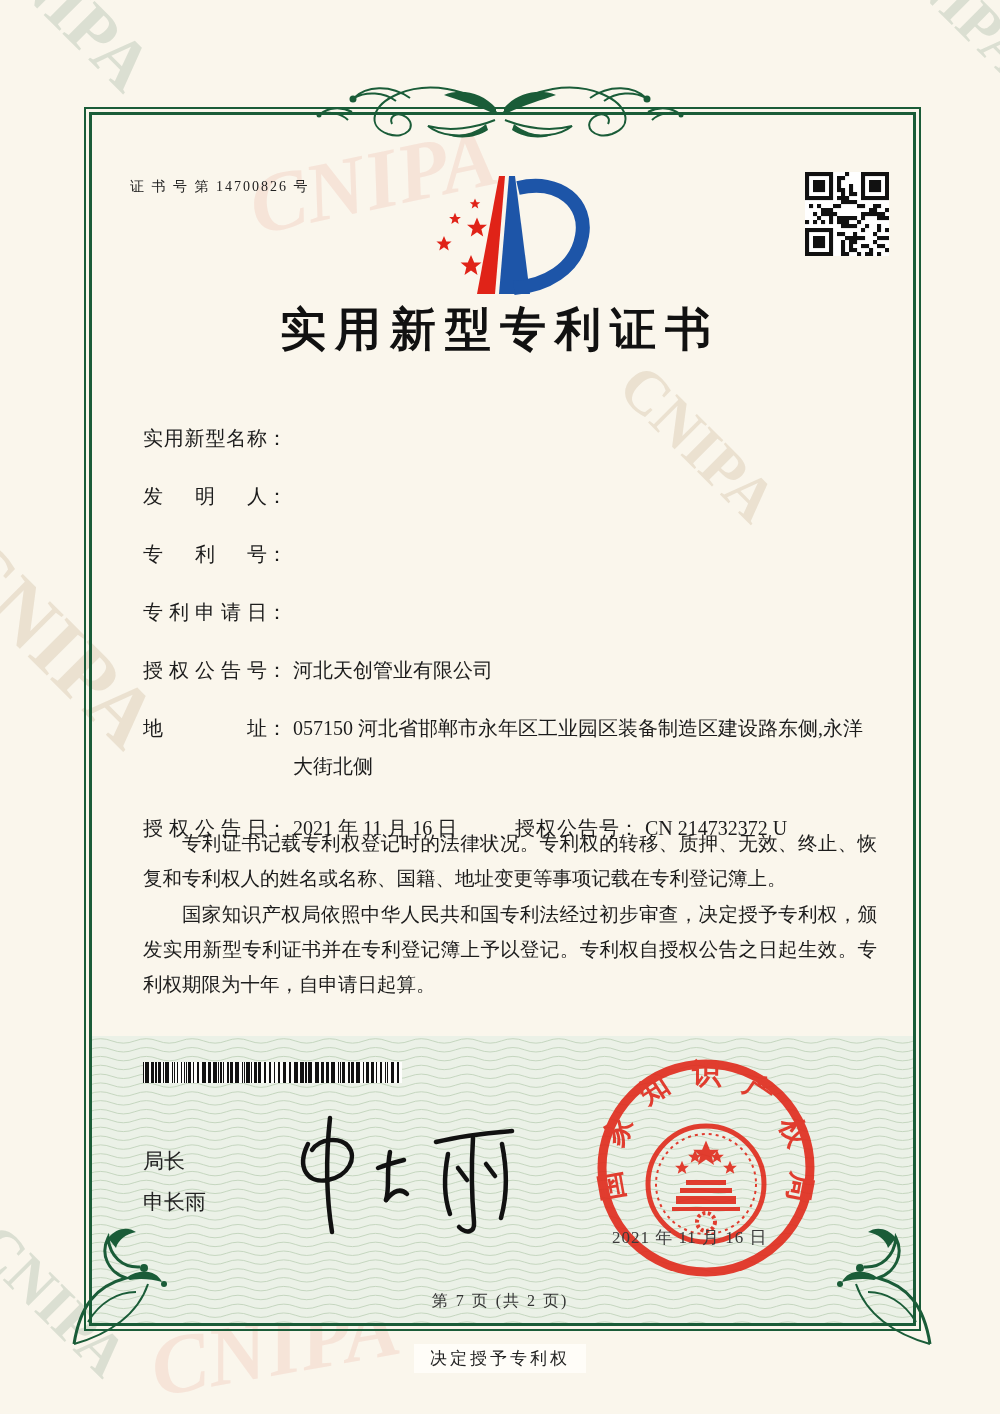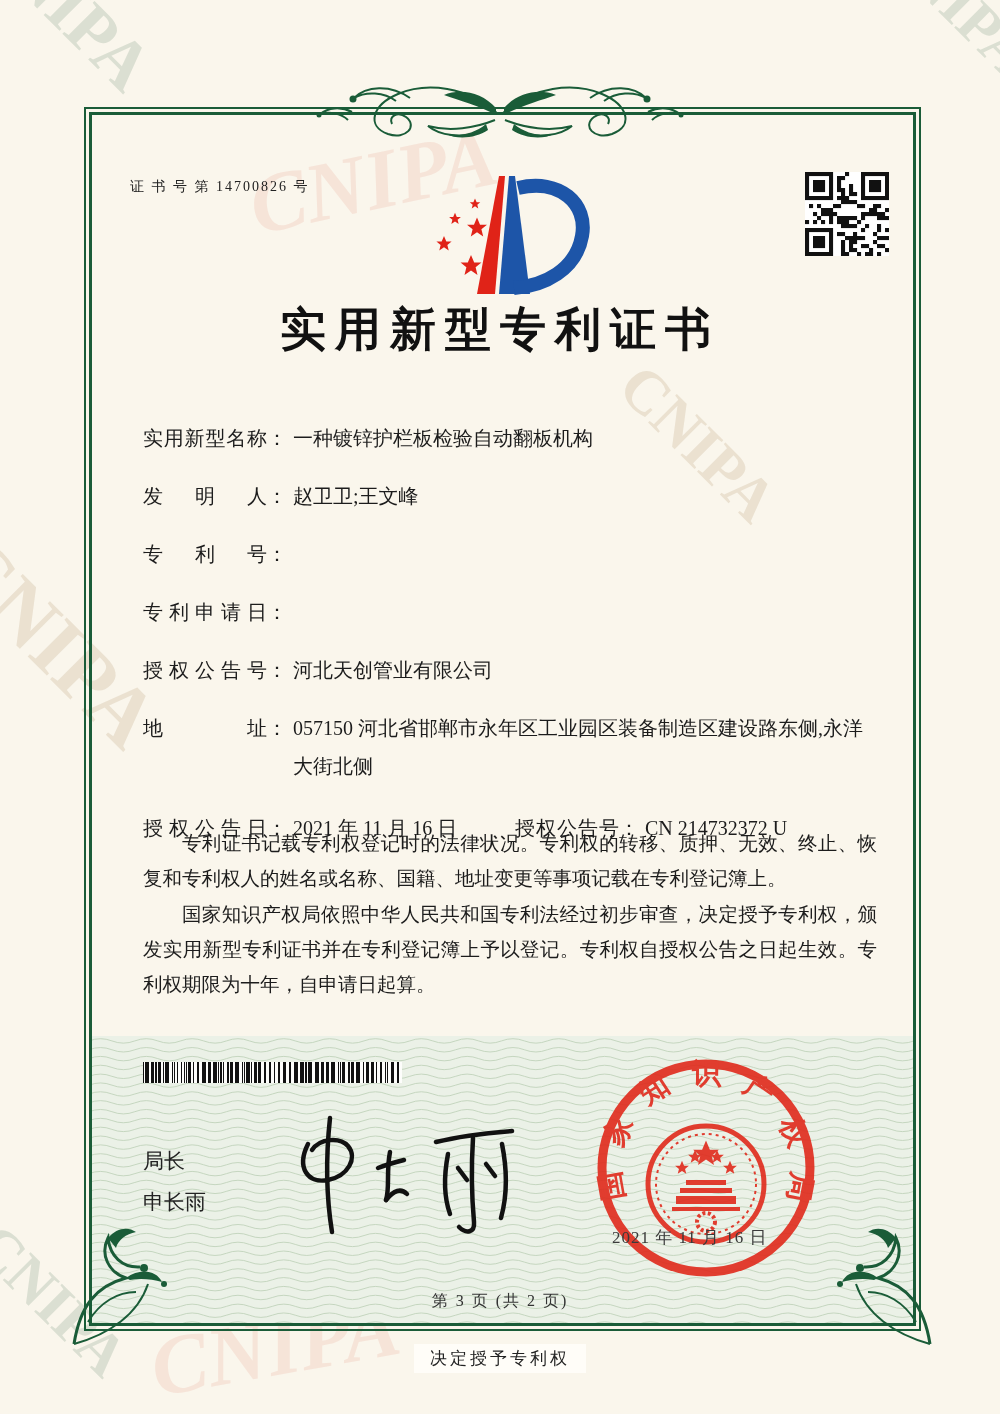--- a/index.html
+++ b/index.html
@@ -368,26 +368,24 @@
       <rect x="16" y="20" width="1.02" height="1.02" fill="#111"></rect>
       <rect x="18" y="20" width="1.02" height="1.02" fill="#111"></rect>
     </svg>
 
   <div class="title">实用新型专利证书</div>
 
   <div class="fields">
     <div class="frow">
       <span class="flabel">实用新型名称</span>
         <span class="fcolon">：</span>
-        <span class="fvalue">一种镀锌护栏板检验自动翻板机构</span>
     </div>
     <div class="frow">
       <span class="flabel">发明人</span>
         <span class="fcolon">：</span>
-        <span class="fvalue">赵卫卫;王文峰</span>
     </div>
     <div class="frow">
       <span class="flabel">专利号</span>
         <span class="fcolon">：</span>
     </div>
     <div class="frow">
       <span class="flabel">专利申请日</span>
         <span class="fcolon">：</span>
     </div>
     <div class="frow">
@@ -582,16 +580,16 @@
         <rect x="-34" y="23" width="68" height="4"></rect>
         <circle cx="0" cy="38" r="9" fill="none" stroke="#e02a1c" stroke-width="4" stroke-dasharray="3,2.5"></circle>
       </g>
     </g>
     <defs>
       <path id="star2" d="M0,-9 L2.6,-2.8 L8.6,-2.8 L3.8,1.1 L5.3,7.3 L0,3.6 L-5.3,7.3 L-3.8,1.1 L-8.6,-2.8 L-2.6,-2.8 Z"></path>
     </defs>
   </svg>
   <div class="seal-date">2021 年 11 月 16 日</div>
 
-  <div class="page-no">第 3 页 (共 2 页)</div>
+  <div class="page-no">第 7 页 (共 2 页)</div>
   <div class="footer"><span>决定授予专利权</span></div>
 
 </div>
 
 </body></html>

